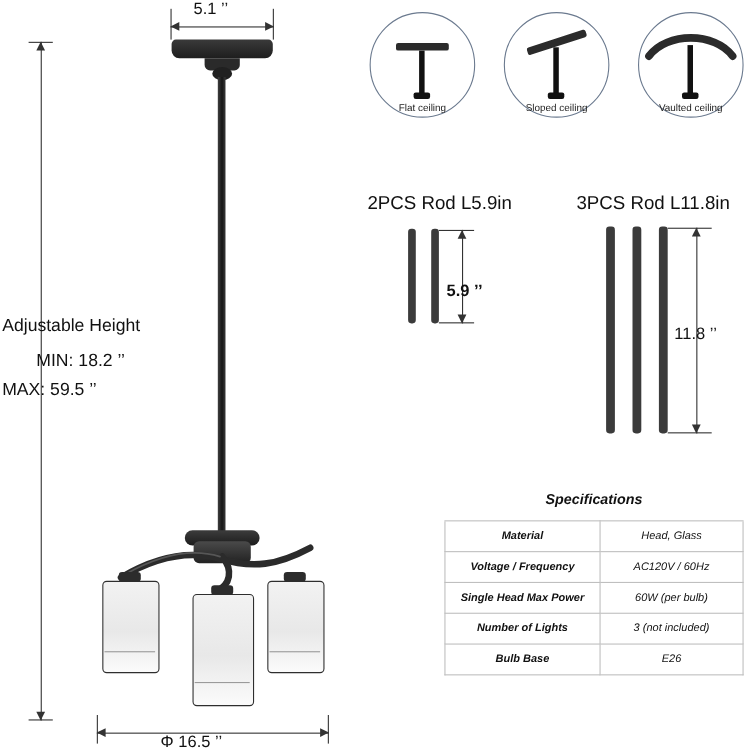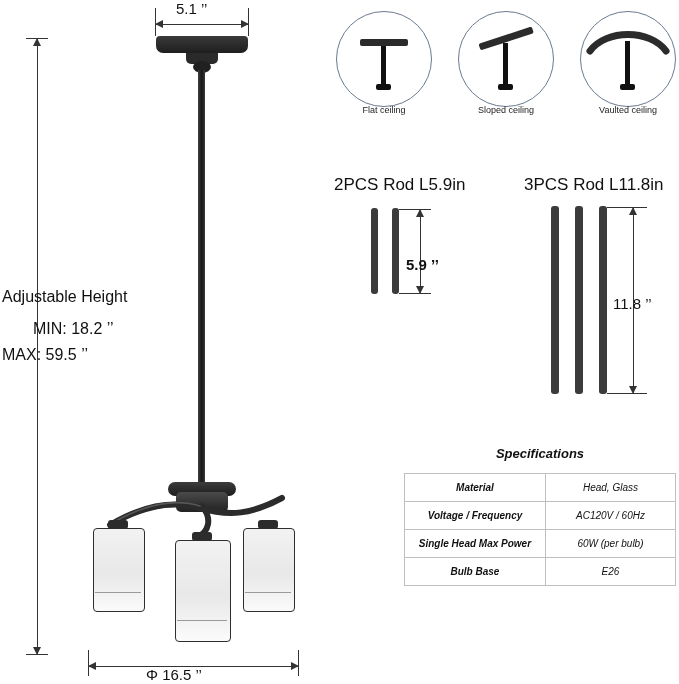--- a/index.html
+++ b/index.html
@@ -19,21 +19,21 @@
   .dimline{background:#333;position:absolute;}
   .vline{width:1px;}
   .hline{height:1px;}
 
   
   .mountcirc{
     position:absolute;width:96px;height:96px;border-radius:50%;
     border:1px solid #6b7a8f;box-sizing:border-box;background:#fff;
   }
   .mountcap{
-    position:absolute;text-align:center;font-size:9px;color:#222;width:96px;margin-top:12px;
+    position:absolute;text-align:center;font-size:9px;color:#222;width:96px;
   }
 
   
   .spec{
     position:absolute;left:404px;top:436px;width:272px;
     border-collapse:collapse;font-size:10px;
   }
   .spec td{
     border:1px solid #bfbfbf;padding:8px 4px;text-align:center;color:#111;font-style:italic;
   }
@@ -170,17 +170,21 @@
     </tr>
     <tr>
       <td class="k">Voltage / Frequency</td>
       <td class="v">AC120V / 60Hz</td>
     </tr>
     <tr>
       <td class="k">Single Head Max Power</td>
       <td class="v">60W (per bulb)</td>
     </tr>
     <tr>
+      <td class="k">Number of Lights</td>
+      <td class="v">3 (not included)</td>
+    </tr>
+    <tr>
       <td class="k">Bulb Base</td>
       <td class="v">E26</td>
     </tr>
   </tbody>
 </table>
 
 </body></html>

